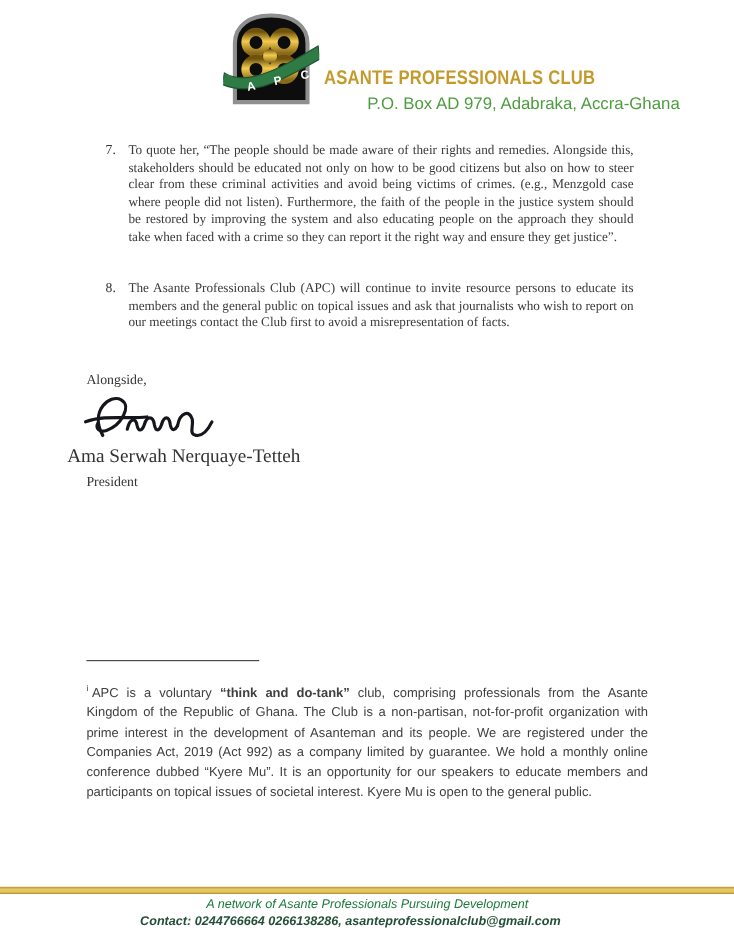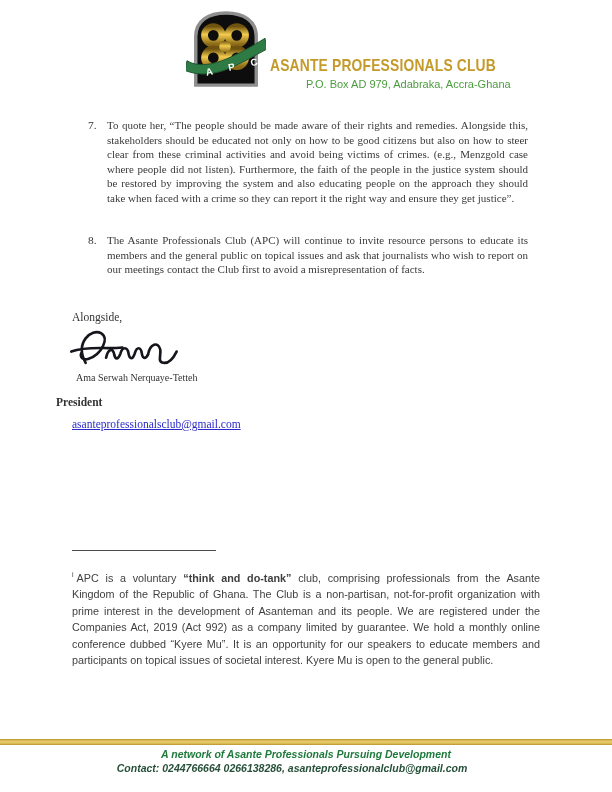--- a/index.html
+++ b/index.html
@@ -12,40 +12,40 @@
   
   .letterhead { position:absolute; top:10px; left:186px; height:80px; }
   .logo { position:absolute; left:0; top:0; width:80px; height:80px; }
   .org { position:absolute; left:270px; top:28px; width:280px; }
   .org-name {
     font-family:"Liberation Sans", sans-serif; font-weight:700;
     font-size:16.5px; color:#C49A2B; white-space:nowrap;
     transform:scaleX(0.84); transform-origin:left center; letter-spacing:0.2px;
   }
   .org-address {
-    font-family:"Liberation Sans", sans-serif; font-size:11px;
+    font-family:"Liberation Sans", sans-serif; font-size:14px;
     color:#4B9C3D; margin-top:3px; white-space:nowrap;padding-left:36px;
   }
   .org{ position:absolute; left:84px; top:18px;margin-top:28px; }
 
   
   .list-item { position:absolute; left:88px; width:440px; display:flex; }
   .list-item .num { width:19px; flex:0 0 19px; font-size:11.4px; line-height:14.6px; }
   .list-item .txt {
     flex:1; font-size:11px; line-height:14.6px; text-align:justify;
     color:#3a3a3a; margin:0;
   }
   #item-7 { top:118px; }
   #item-8 { top:233px; }
 
   
   .closing  { position:absolute; left:72px; top:311px; font-size:11.5px; }
   .signature { position:absolute; left:68px; top:326px; width:115px; height:46px; }
-  .signer-name  { position:absolute; left:76px; top:372px; font-size:10px; }
-  .signer-title { position:absolute; left:56px; top:396px; font-size:11.5px;font-weight:bold; }
+  .signer-name  { position:absolute; left:56px; top:372px; font-size:16px; }
+  .signer-title { position:absolute; left:72px; top:396px; font-size:11.5px; }
   .signer-email {
     position:absolute; left:72px; top:418px; font-size:11.5px;
     color:#2a2ac8; text-decoration:underline; cursor:pointer;
   }
 
   
   .footnote-rule { position:absolute; left:72px; top:550px; width:144px; border-top:1.2px solid #4a4a4a; }
   .footnote {
     position:absolute; left:72px; top:556px; width:468px;
     font-family:"Liberation Sans", sans-serif; font-size:10.8px;
@@ -54,21 +54,21 @@
   .footnote sup { font-size:7px; vertical-align:super; margin-right:3px; }
   .footnote b { font-weight:700; }
 
   
   .footer-band {
     position:absolute; left:0; top:739px; width:612px; height:6px;
     background:linear-gradient(to bottom, #b8932c 0%, #e6c766 35%, #e6c766 65%, #b8932c 100%);
   }
   .footer-tagline {
     position:absolute; left:0; top:748px; width:612px; text-align:center;
-    font-family:"Liberation Sans", sans-serif; font-weight:700; font-style:italic;
+    font-family:"Liberation Sans", sans-serif; font-weight:400; font-style:italic;
     font-size:10.5px; color:#1E7A3C;
   }
   .footer-contact {
     position:absolute; left:0; top:762px; width:584px; text-align:center;
     font-family:"Liberation Sans", sans-serif; font-weight:700; font-style:italic;
     font-size:10.5px; color:#254F38;
   }
 </style>
 </head>
 <body>
@@ -122,21 +122,20 @@
         <path d="M16,36 C5,16 22,2 31,7 C40,12 31,28 19,32 C13,34 10,30 12,26"></path>
         <path d="M2,25 C18,19 36,23 52,21"></path>
         <path d="M36,31 C38,22 43,21 44,28 C45,33 48,33 50,27 C52,20 57,20 58,27 C59,33 62,33 64,27 C66,20 70,20 71,27 C72,33 75,32 77,28"></path>
         <path d="M77,28 C79,17 87,15 89,23 C90,29 86,35 92,36 C98,37 102,31 105,25"></path>
       </g>
     </svg>
   </div>
 
   <div class="signer-name">Ama Serwah Nerquaye-Tetteh</div>
   <div class="signer-title">President</div>
-  <a class="signer-email" href="#">asanteprofessionalsclub@gmail.com</a>
 
   <div class="footnote-rule"></div>
   <p class="footnote"><sup>i</sup><span>APC is a voluntary </span><b>“think and do-tank”</b><span> club, comprising professionals from the Asante Kingdom of the Republic of Ghana. The Club is a non-partisan, not-for-profit organization with prime interest in the development of Asanteman and its people. We are registered under the Companies Act, 2019 (Act 992) as a company limited by guarantee. We hold a monthly online conference dubbed “Kyere Mu”. It is an opportunity for our speakers to educate members and participants on topical issues of societal interest. Kyere Mu is open to the general public.</span></p>
 
   <div class="footer-band"></div>
   <div class="footer-tagline">A network of Asante Professionals Pursuing Development</div>
   <div class="footer-contact">Contact: 0244766664 0266138286, asanteprofessionalclub@gmail.com</div>
 
 </div>
 

